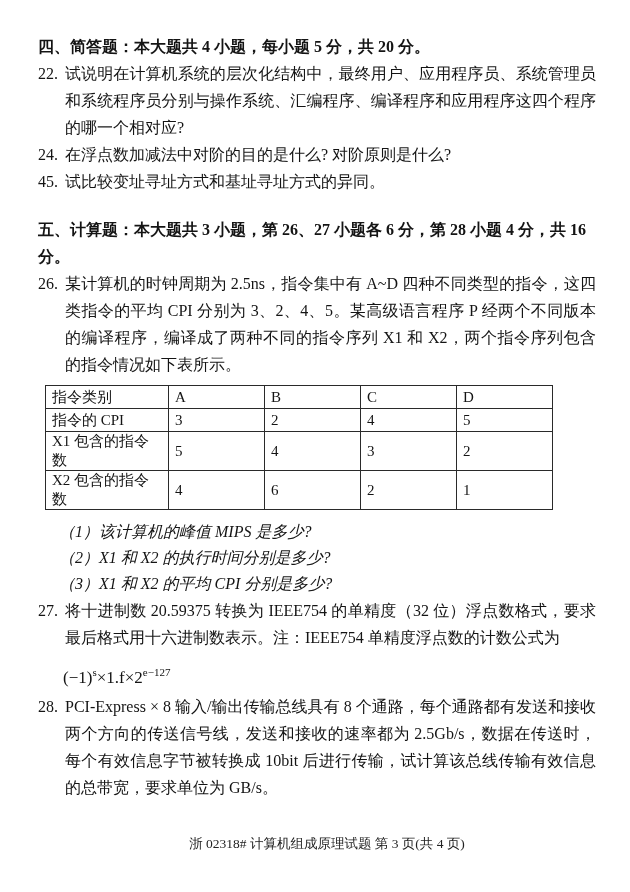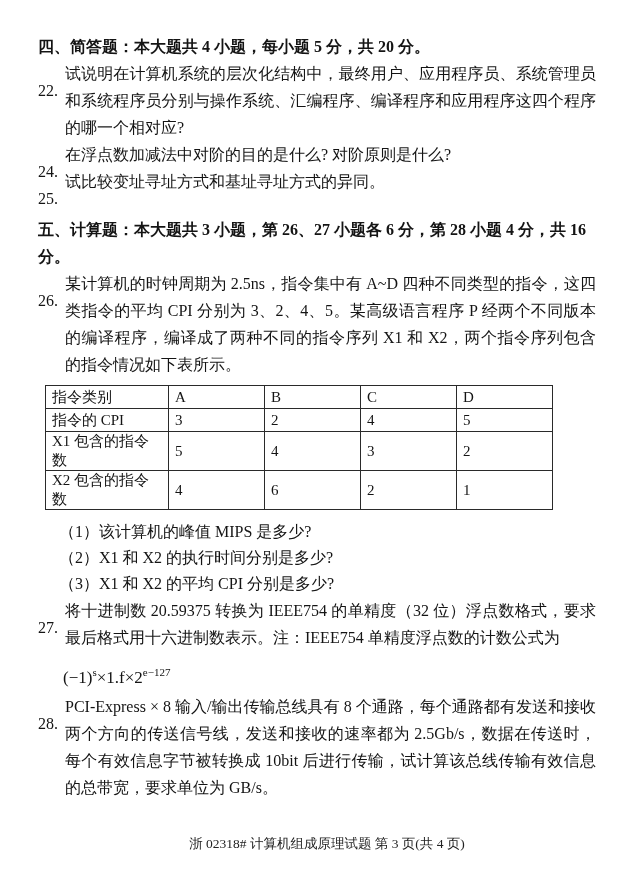--- a/index.html
+++ b/index.html
@@ -23,21 +23,21 @@
   }
   .q {
     position: relative;
     padding-left: 27px;
     font-size: 16px;
     line-height: 27px;
     text-align: justify;
   }
   .q .num {
     position: absolute;
-    left: 0; top: 17px;
+    left: 0; top: 0;
     text-align: left;
   }
   .sec5 { margin-top: 21px; }
   table.cpi {
     border-collapse: collapse;
     margin: 7px 0 9px 7px;
     font-size: 15px;
   }
   table.cpi td {
     border: 1.5px solid #2a2a2a;
@@ -45,20 +45,21 @@
     padding: 0 6px;
     text-align: left;
     vertical-align: middle;
   }
   table.cpi td.c0 { width: 110px; }
   table.cpi td.cn { width: 83px; }
   .subq {
     margin-left: 21px;
     font-size: 16px;
     line-height: 26px;
+    font-style: italic;
   }
   .formula {
     margin-left: 25px;
     font-size: 17px;
     line-height: 24px;
     padding: 2px 0 3px 0;
     margin-top: 13px;
   }
   .formula sup {
     font-size: 11px;
@@ -86,21 +87,21 @@
     <span>试说明在计算机系统的层次化结构中，最终用户、应用程序员、系统管理员和系统程序员分别与操作系统、汇编程序、编译程序和应用程序这四个程序的哪一个相对应?</span>
   </div>
 
 
   <div class="q">
     <span class="num">24.</span>
     <span>在浮点数加减法中对阶的目的是什么? 对阶原则是什么?</span>
   </div>
 
   <div class="q">
-    <span class="num">25.</span>
+    <span class="num">45.</span>
     <span>试比较变址寻址方式和基址寻址方式的异同。</span>
   </div>
 
   <div class="sec-heading sec5">五、计算题：本大题共 3 小题，第 26、27 小题各 6 分，第 28 小题 4 分，共 16 分。</div>
 
   <div class="q">
     <span class="num">26.</span>
     <span>某计算机的时钟周期为 2.5ns，指令集中有 A~D 四种不同类型的指令，这四类指令的平均 CPI 分别为 3、2、4、5。某高级语言程序 P 经两个不同版本的编译程序，编译成了两种不同的指令序列 X1 和 X2，两个指令序列包含的指令情况如下表所示。</span>
   </div>
 

